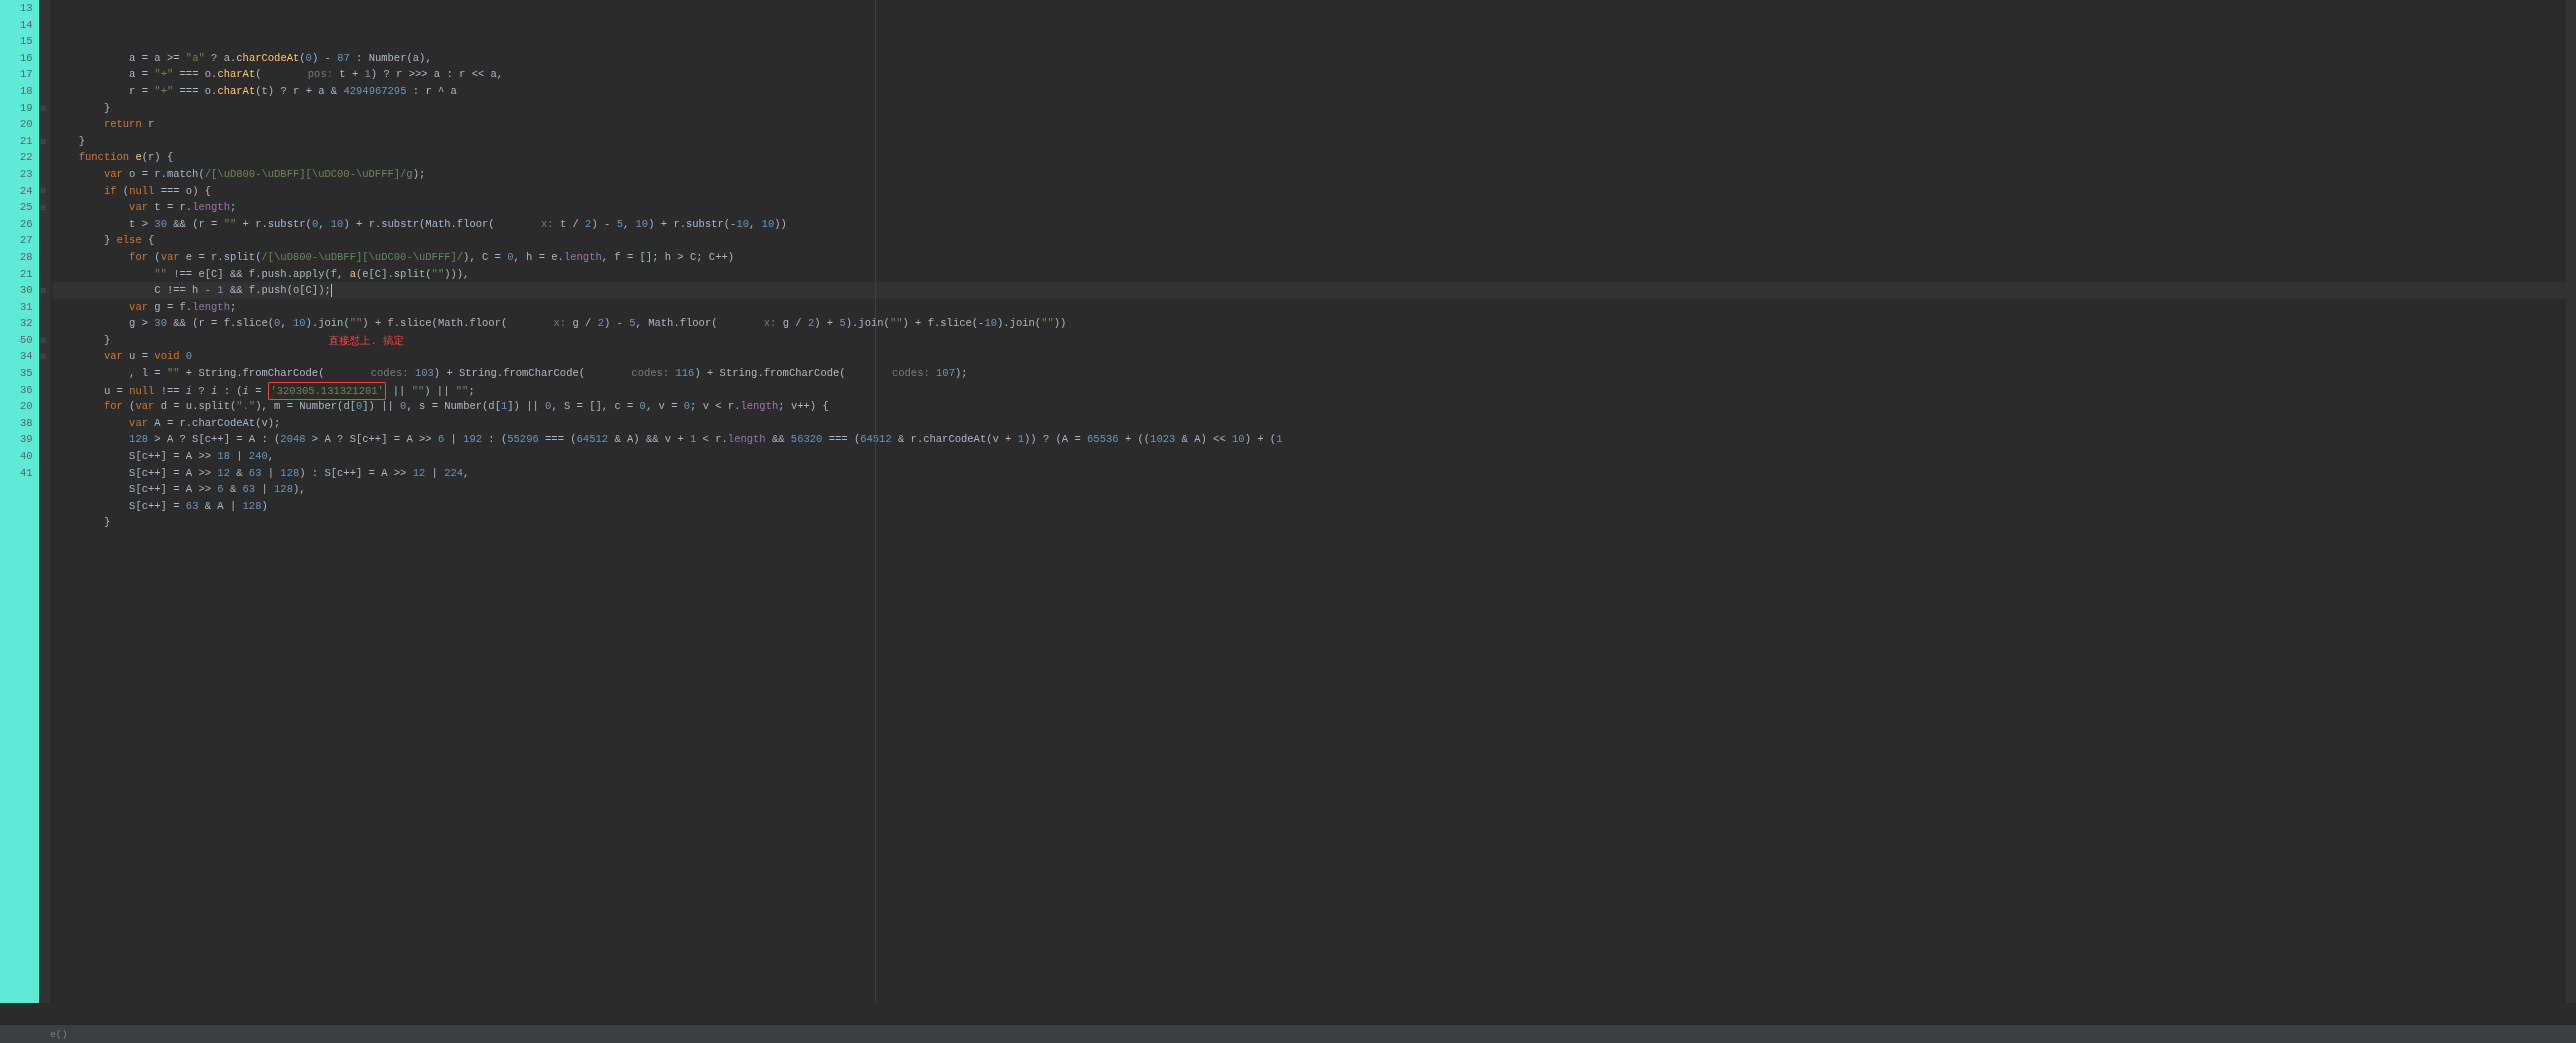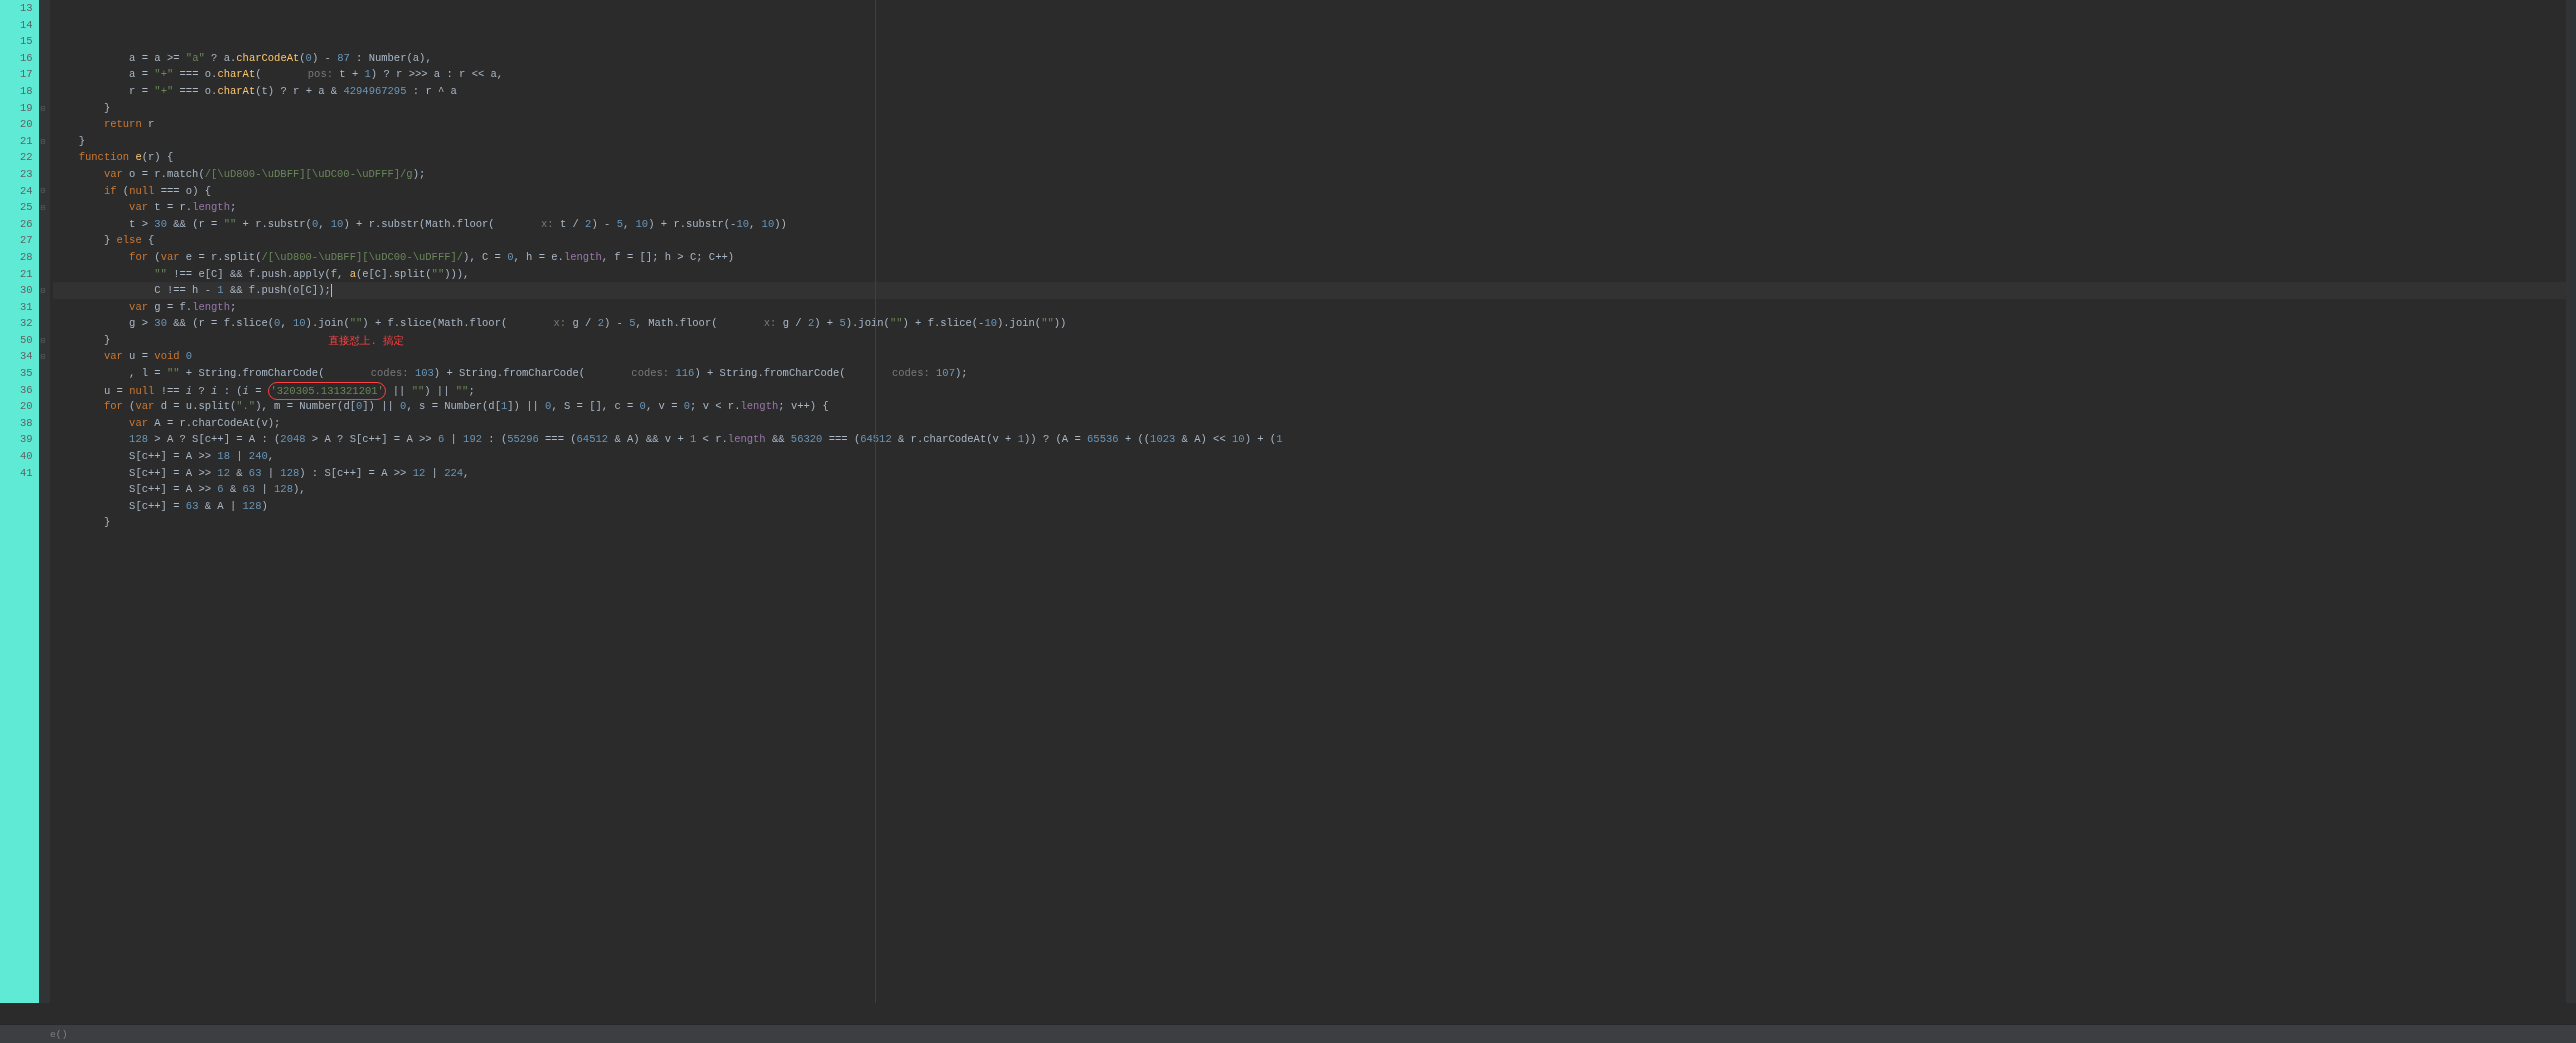--- a/index.html
+++ b/index.html
@@ -75,21 +75,21 @@
 .regex { color: #6a8759; }
 .italic-class { color: #a9b7c6; }
 .hint { color: #787878; margin-left: 40px; }
 .red-annotation {
   color: #ff4040;
   position: absolute;
   z-index: 5;
 }
 .red-box {
   border: 1.6px solid #ff4040;
-  border-radius: 9px;
+  border-radius: 1px;
   padding: 0 1.6px;
   position: relative;
   display: inline-block;
 }
 .cursor {
   display: inline-block;
   width: 0.8px;
   height: 13px;
   background: #bbbbbb;
   vertical-align: middle;

